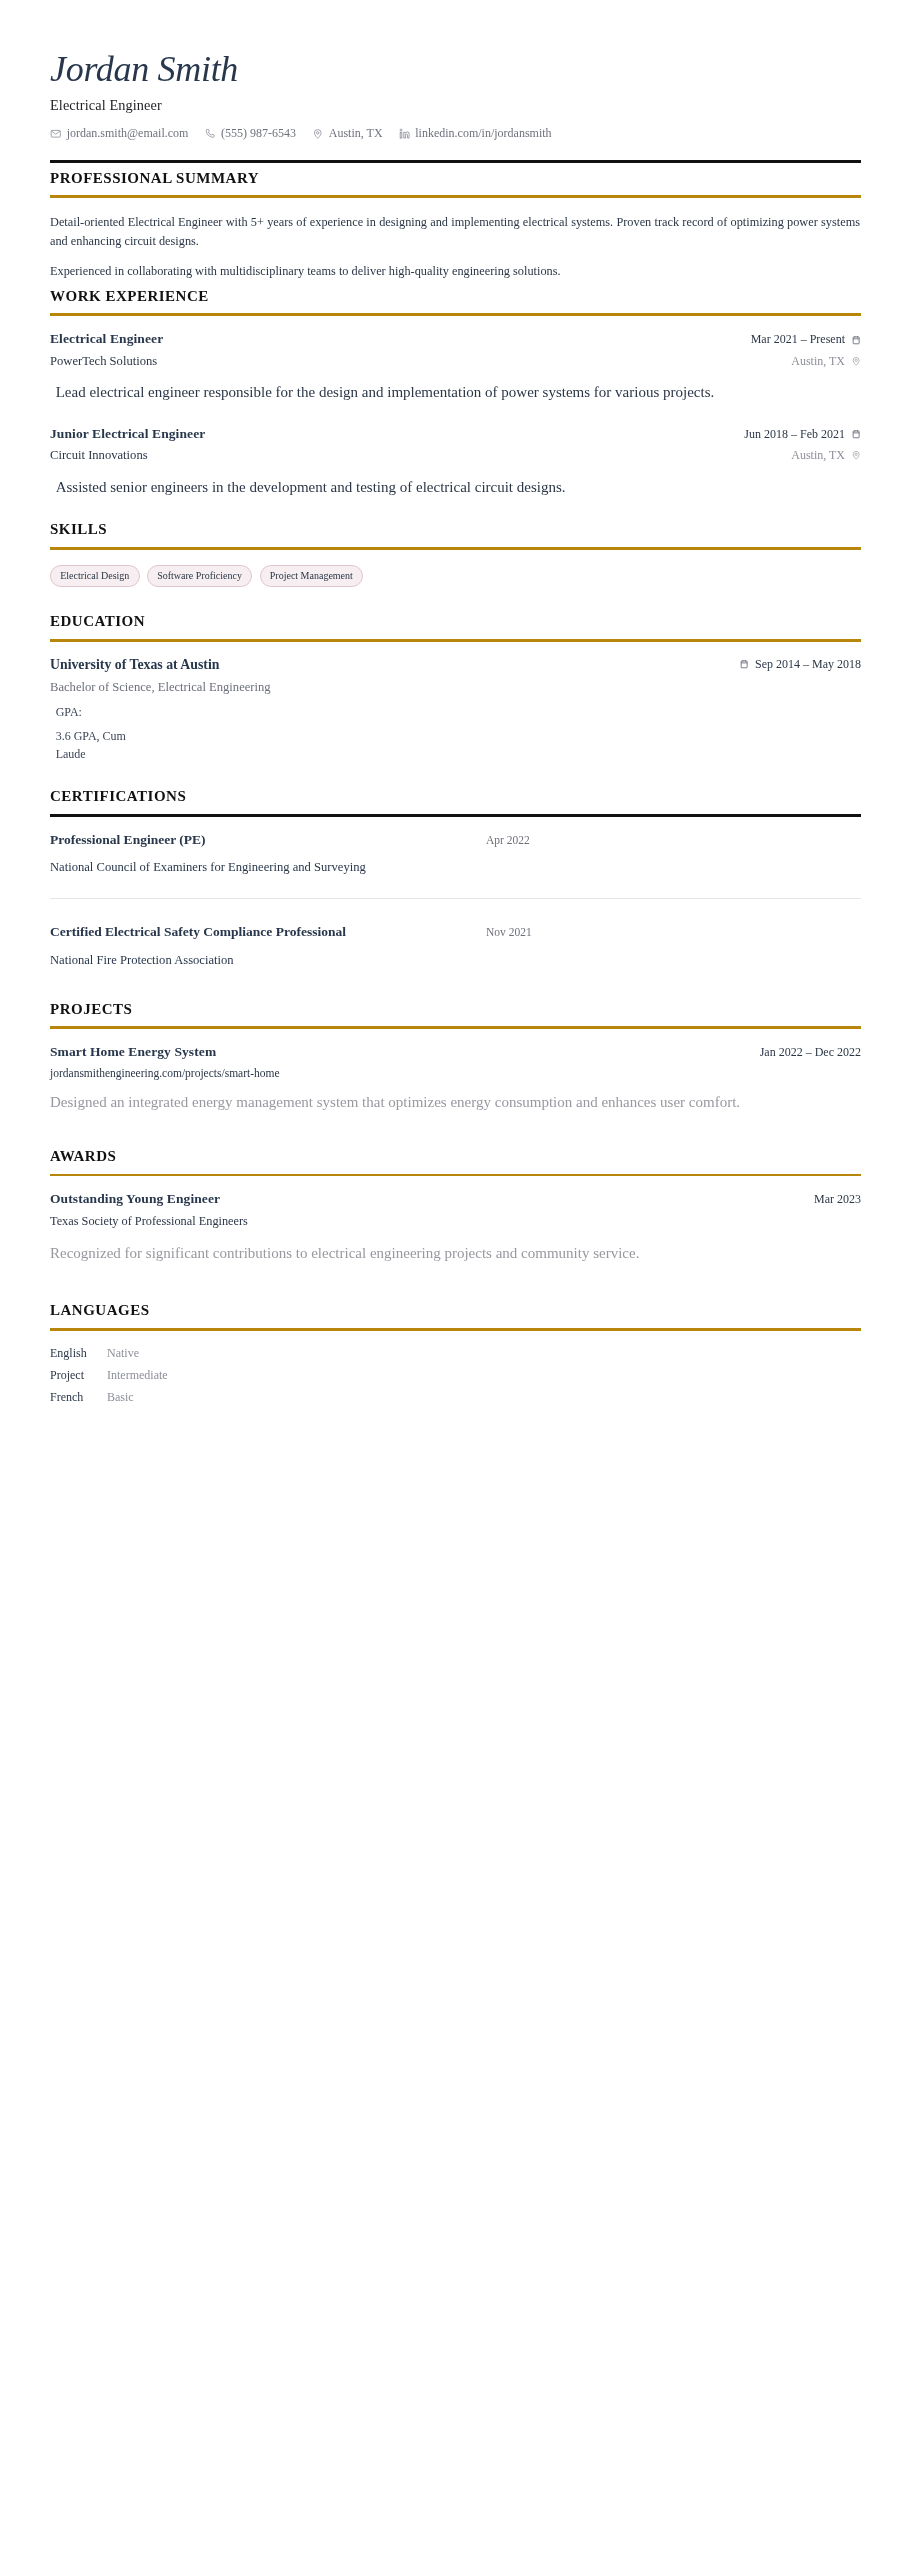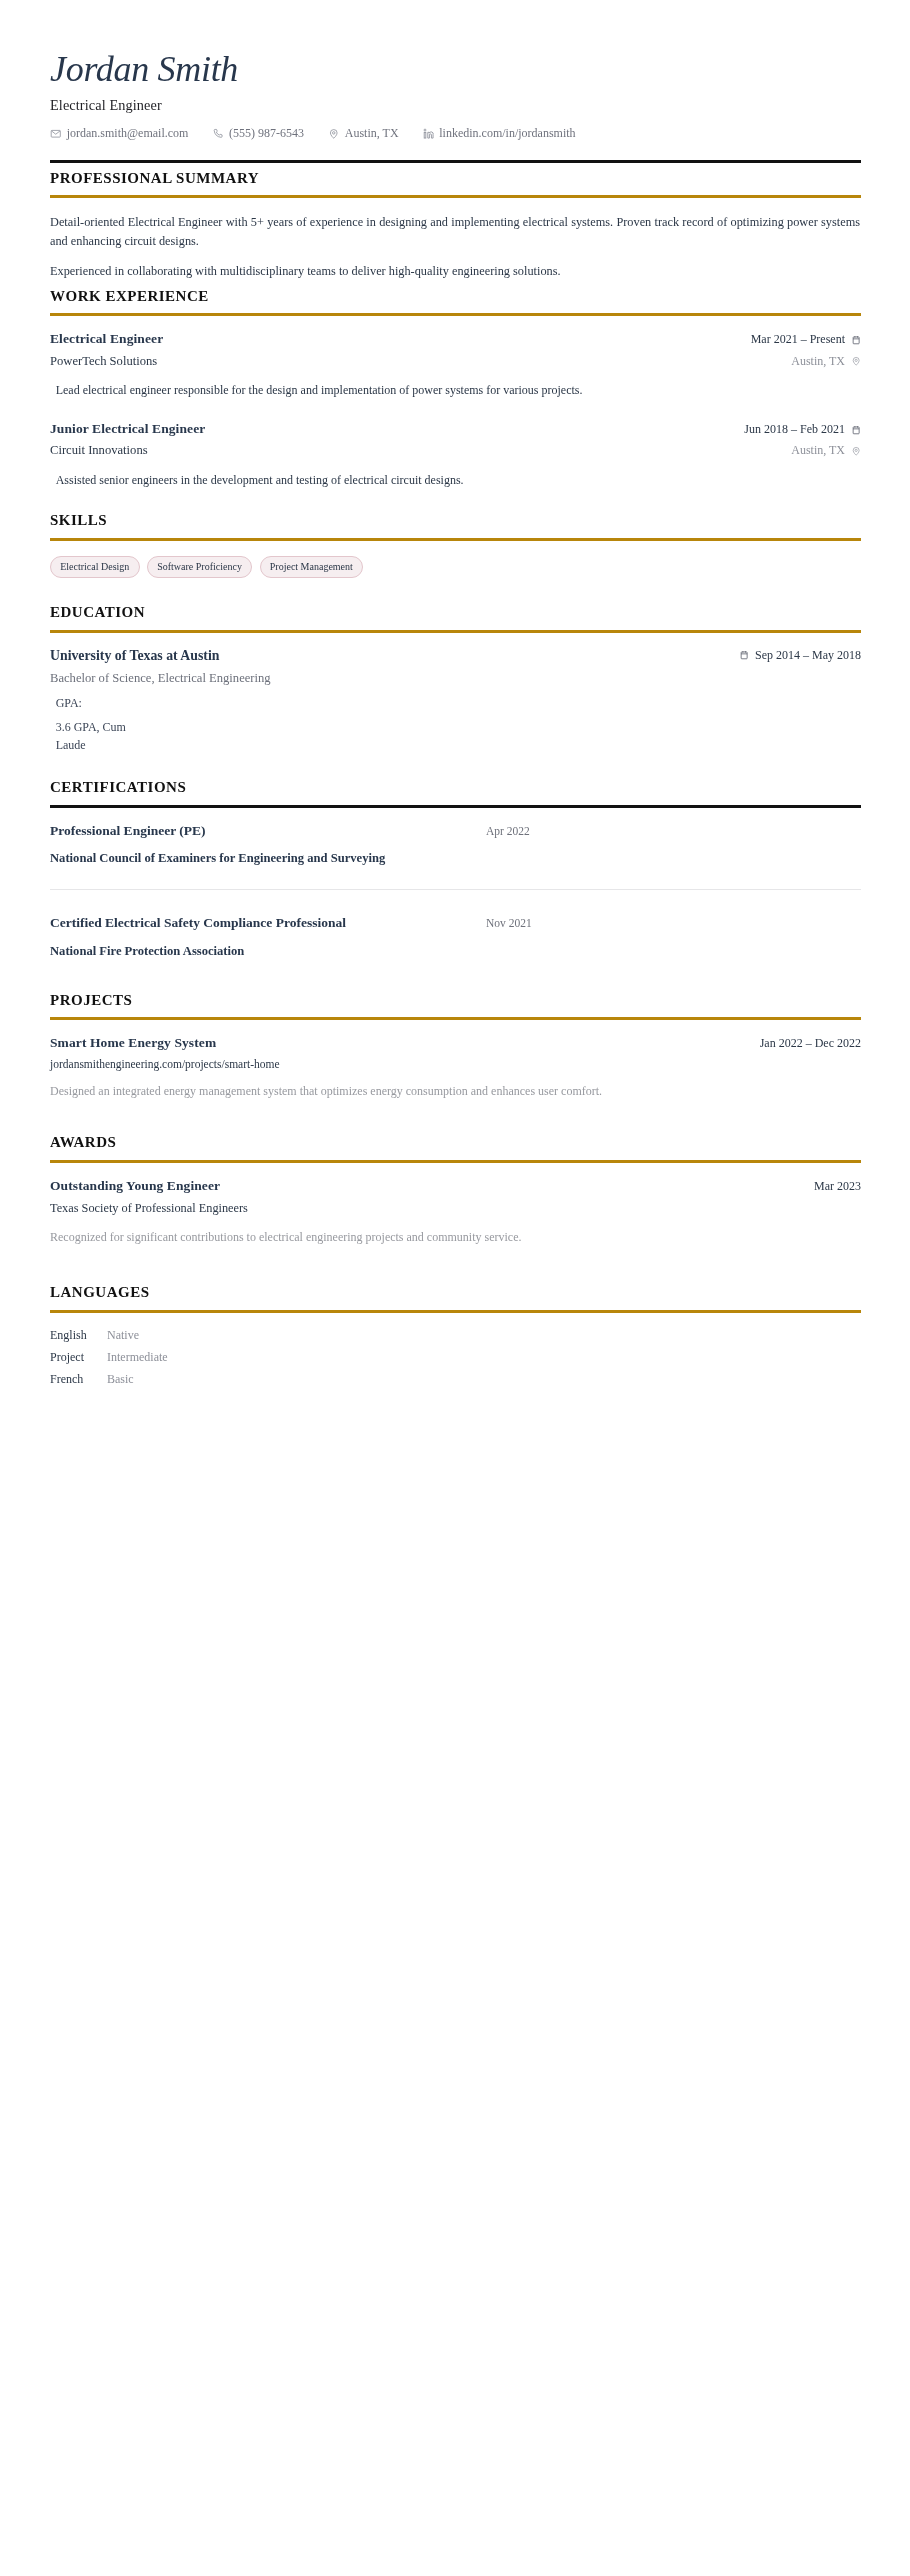--- a/index.html
+++ b/index.html
@@ -32,21 +32,21 @@
     font-size: 14.3px;
     color: #1f1f24;
     font-weight: 400;
     letter-spacing: 0.1px;
   }
   .contact-row {
     margin-top: 12.6px;
     display: flex;
     align-items: center;
     flex-wrap: wrap;
-    gap: 8px;
+    gap: 0;
     font-size: 12px;
     color: #6f727d;
   }
   .contact-item {
     display: inline-flex;
     align-items: center;
     gap: 5.2px;
     margin-right: 16px;
     white-space: nowrap;
   }
@@ -134,21 +134,21 @@
     width: 10.3px; height: 10.3px;
     flex: none;
   }
   .entry-meta .ic svg { display: block; }
 
   .entry-line2 { margin-top: 6.3px; }
 
   .entry-desc {
     margin-top: 12.6px;
     padding-left: 5.7px;
-    font-size: 12px;
+    font-size: 15px;
     line-height: 1.5;
     color: #2b3747;
     max-width: 763px;
   }
   .entry-desc.gray { color: #97999f; padding-left: 0; }
 
   
   .pills { display: flex; flex-wrap: wrap; gap: 7.5px; }
   .pill {
     border: 0.9px solid #e3c6cc;
@@ -188,21 +188,21 @@
     font-size: 13.5px;
     font-weight: 700;
     color: #28374c;
     width: 436px;
     flex: none;
   }
   .cert-date { font-size: 11.5px; color: #6e717b; }
   .cert-issuer {
     margin-top: 12.6px;
     font-size: 12.6px;
-    font-weight: 700;
+    font-weight: 400;
     color: #28374c;
   }
   .cert-divider {
     height: 0.6px;
     background: #e6e6e8;
     margin: 23px 0 0 0;
   }
   .cert-block + .cert-block { margin-top: 25px; }
 
   

